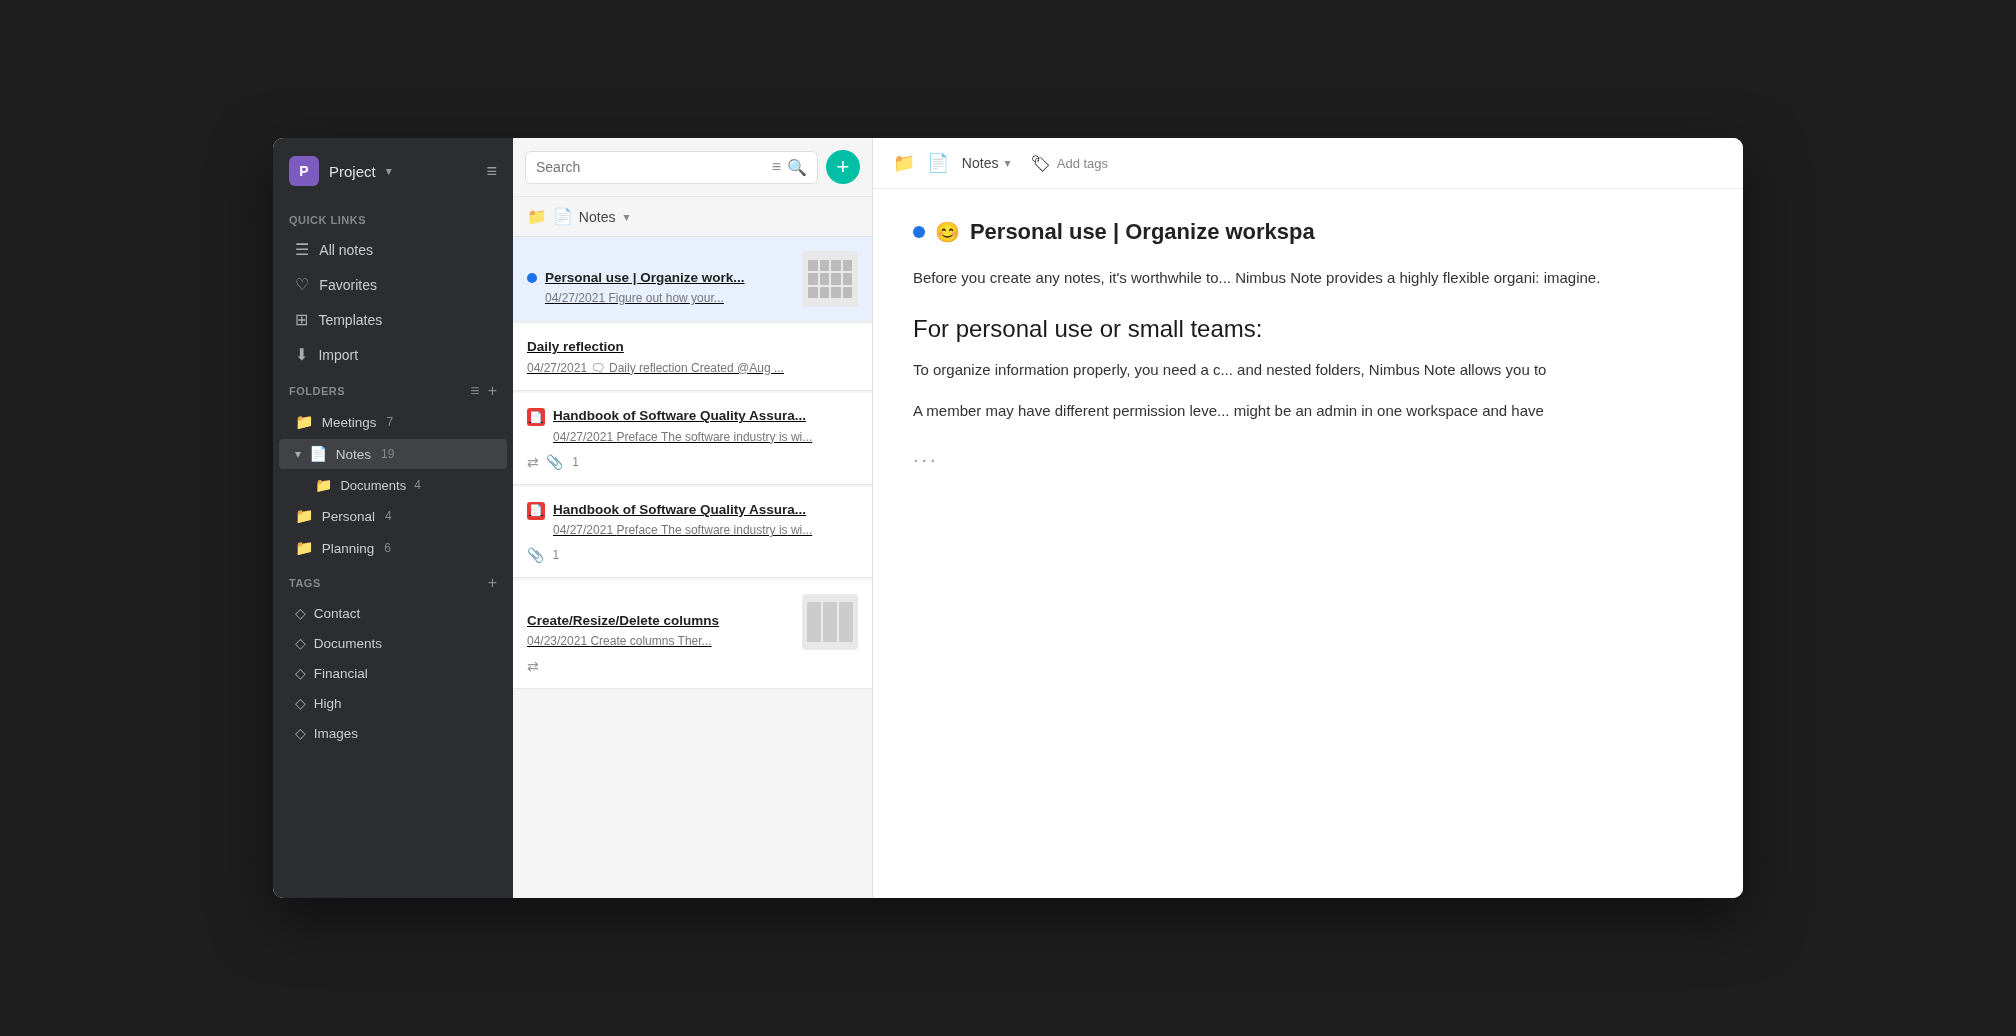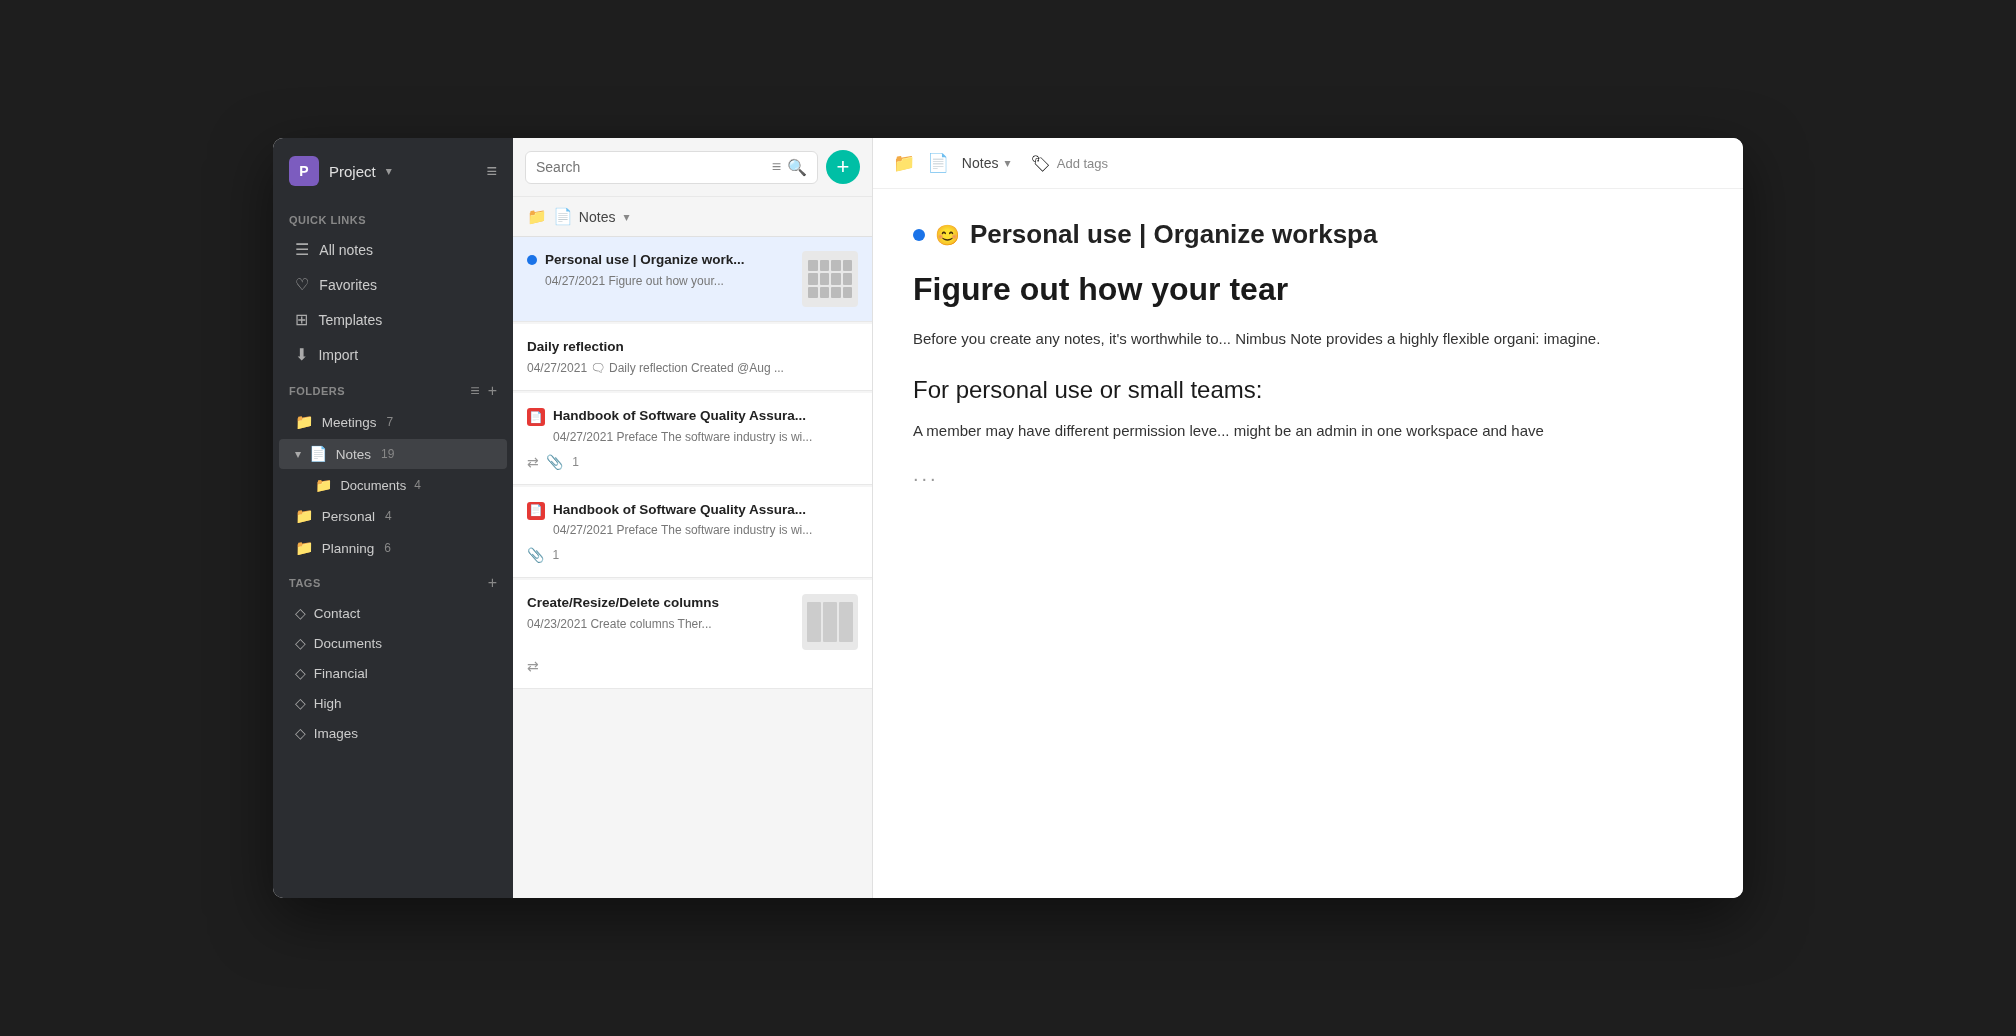--- a/index.html
+++ b/index.html
@@ -233,23 +233,24 @@
     .note-item {
       padding: 14px 14px;
       border-bottom: 1px solid #e8e8e8;
       cursor: pointer;
       background: #fff;
       margin-bottom: 2px;
     }
     .note-item.active { background: #e8f0fe; }
     .note-item-top {
       display: flex;
-      align-items: flex-start;
+      align-items: flex-end;
       justify-content: space-between;
       gap: 8px;
+      text-decoration: underline;
     }
     .note-item-left {
       display: flex;
       align-items: flex-start;
       gap: 8px;
       flex: 1;
     }
     .note-dot {
       width: 10px;
       height: 10px;
@@ -380,21 +381,21 @@
     .note-status-dot {
       width: 12px;
       height: 12px;
       background: #1a73e8;
       border-radius: 50%;
     }
     .note-emoji {
       font-size: 20px;
     }
     .note-main-title {
-      font-size: 26px;
+      font-size: 22px;
       font-weight: 700;
       color: #222;
     }
     .note-h1 {
       font-size: 32px;
       font-weight: 700;
       color: #1a1a1a;
       margin-bottom: 18px;
       line-height: 1.2;
     }
@@ -662,26 +663,26 @@
       </div>
     </div>
 
     <div class="main-body">
       <div class="note-header-line">
         <div class="note-status-dot"></div>
         <span class="note-emoji">😊</span>
         <span class="note-main-title">Personal use | Organize workspa</span>
       </div>
 
-      <h1 class="note-h1">Figure out how your tear</h1>
 
       <p class="note-paragraph">Before you create any notes, it's worthwhile to... Nimbus Note provides a highly flexible organi: imagine.</p>
 
       <h2 class="note-h2">For personal use or small teams:</h2>
 
+      <p class="note-paragraph">To organize information properly, you need a c... and nested folders, Nimbus Note allows you to</p>
 
       <p class="note-paragraph">A member may have different permission leve... might be an admin in one workspace and have</p>
 
       <div class="ellipsis-row">...</div>
     </div>
   </div>
 
 </div>
 
 </body></html>

